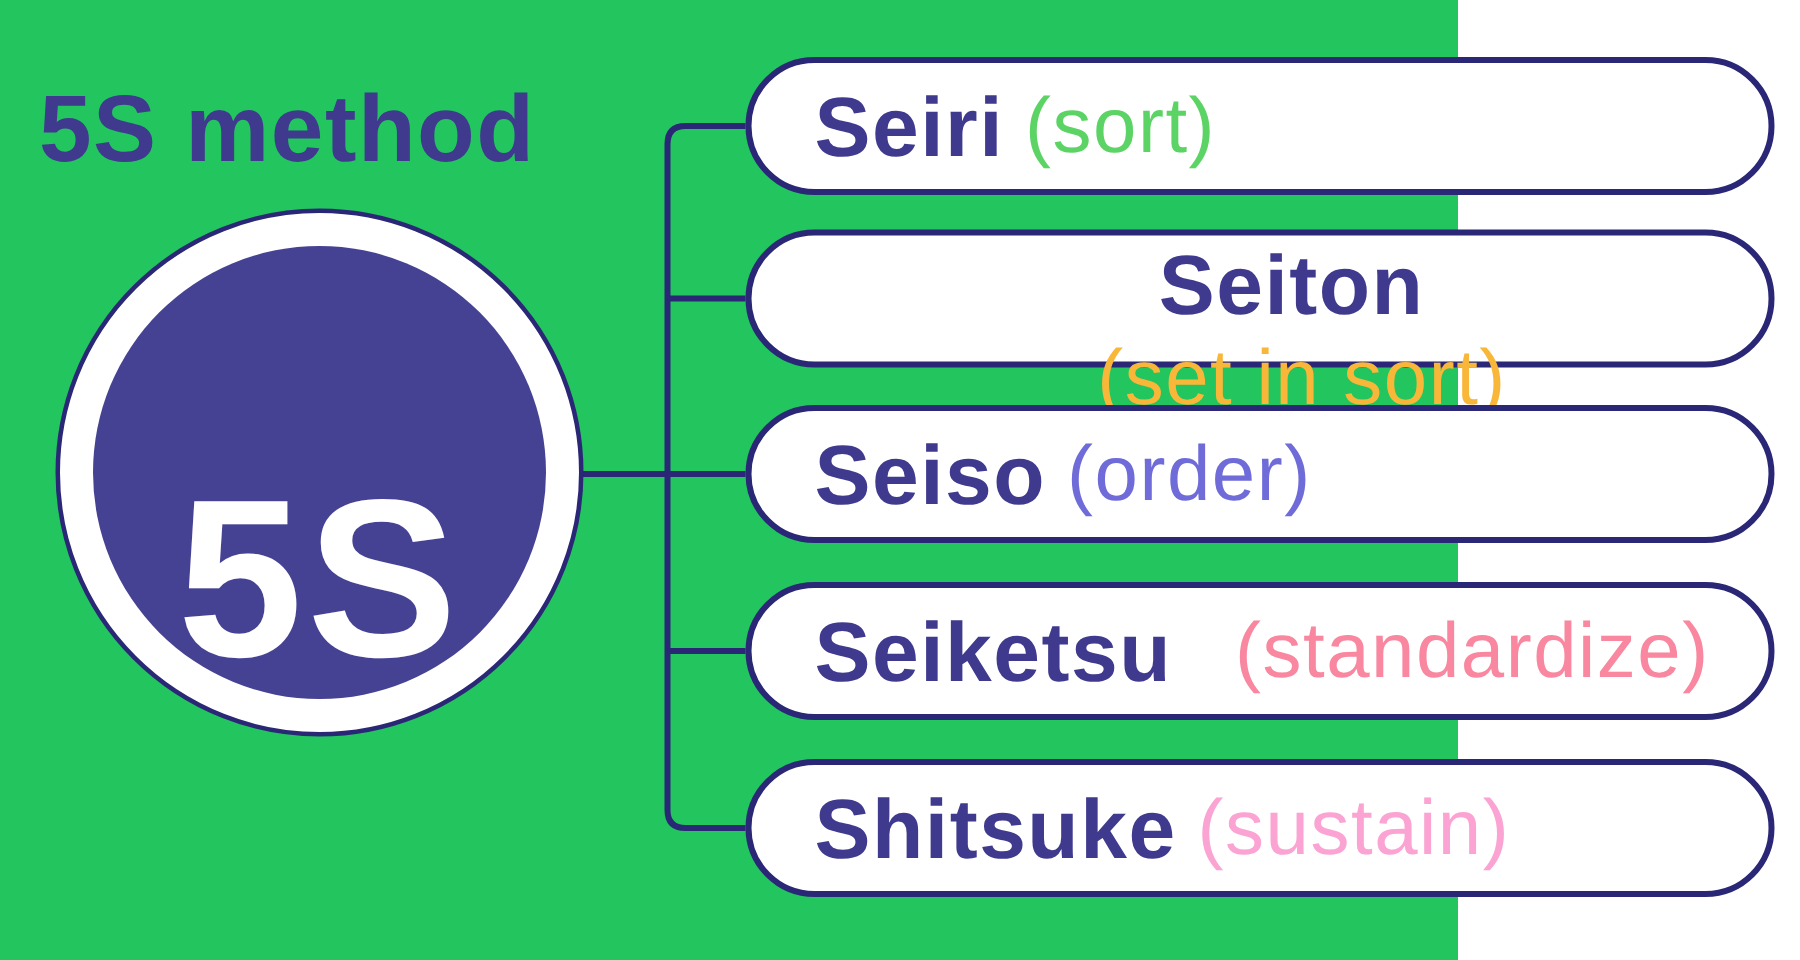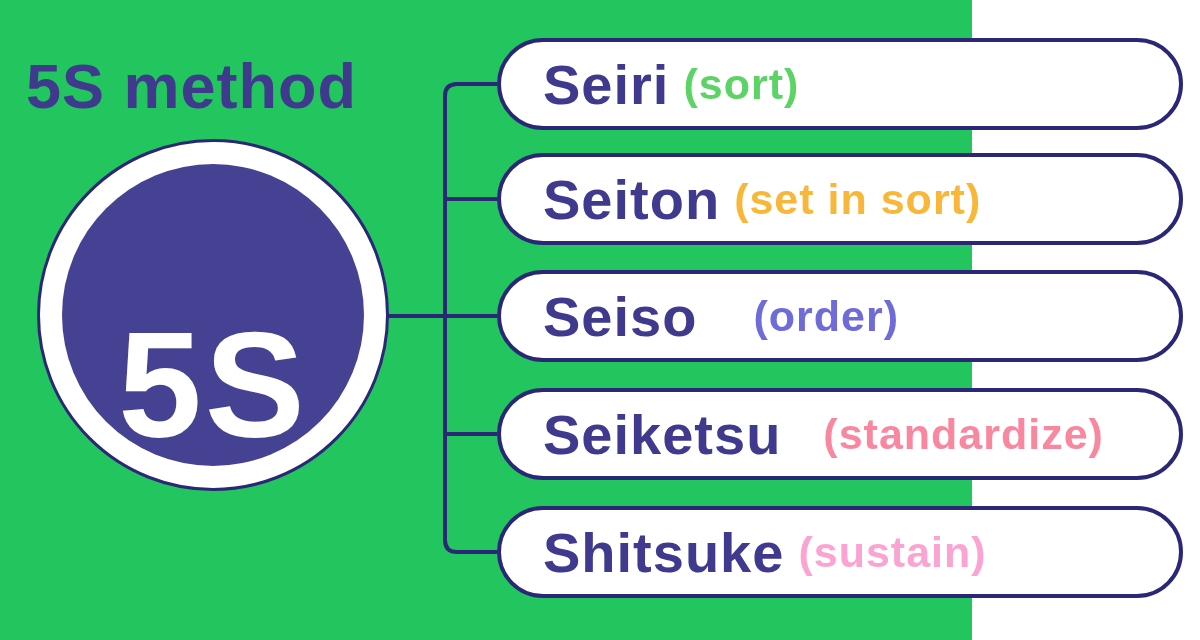--- a/index.html
+++ b/index.html
@@ -69,28 +69,28 @@
     padding-left: 42px;
     white-space: nowrap;
   }
   .pill .name {
     font-size: 56px;
     font-weight: 700;
     color: #3f3a8e;
     letter-spacing: 1px;
   }
   .pill .translation {
-    font-size: 43px;
-    font-weight: 700;
+    font-size: 52px;
+    font-weight: 400;
     letter-spacing: 1px;
     margin-left: 14px;
   }
   .pill-1 { top: 38px; }
-  .pill-2 { top: 153px; }
-  .pill-3 { top: 270px; gap: 42px; }
+  .pill-2 { top: 153px; flex-direction: column; }
+  .pill-3 { top: 270px; }
   .pill-4 { top: 388px; gap: 28px; }
   .pill-5 { top: 506px; }
 </style>
 </head>
 <body>
 
 <div class="canvas">
 
   <svg class="connector-svg" viewBox="0 0 1200 640" xmlns="http://www.w3.org/2000/svg" aria-hidden="true">
 

